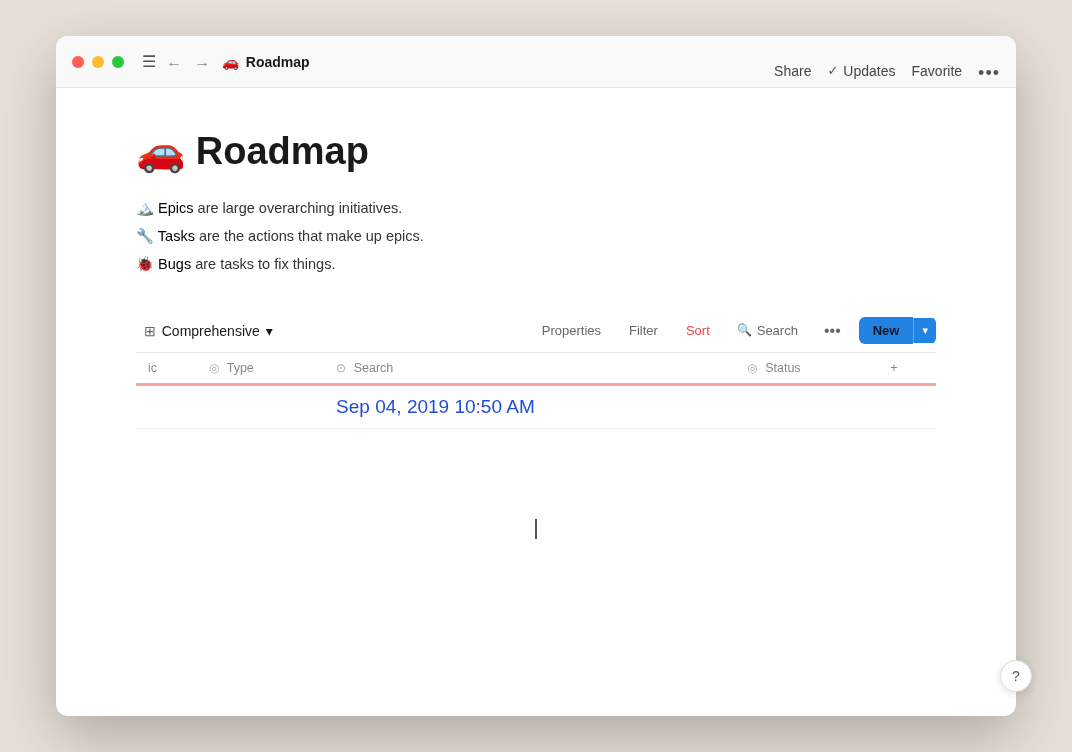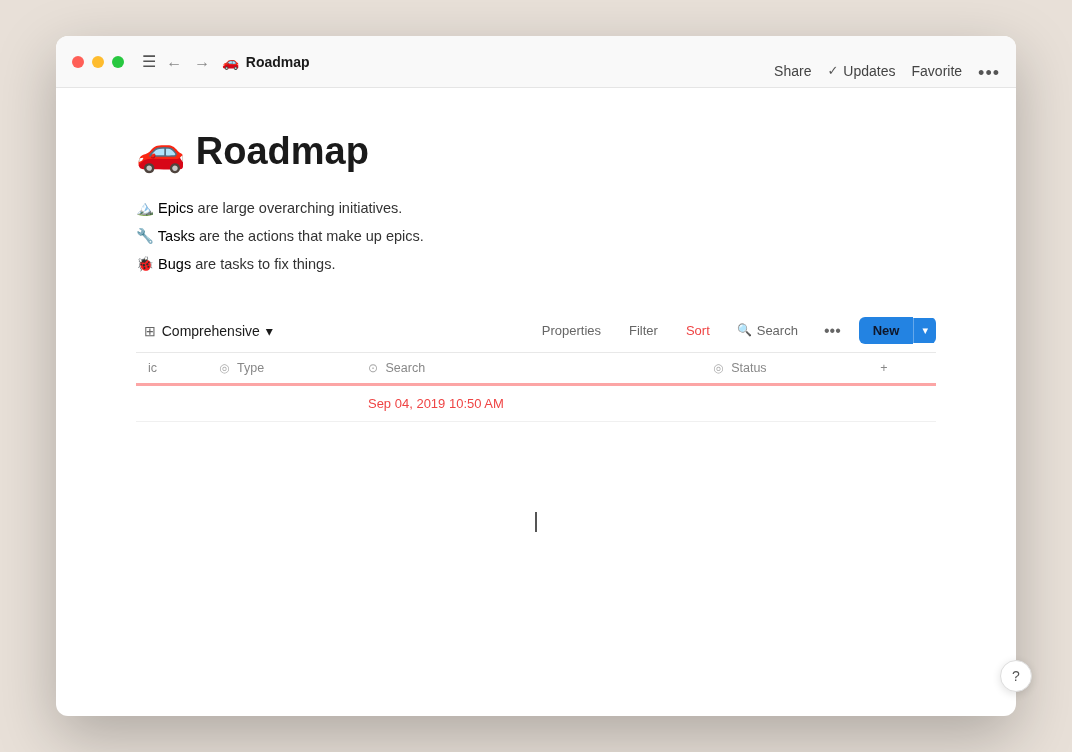--- a/index.html
+++ b/index.html
@@ -278,22 +278,22 @@
       margin-right: 4px;
       font-size: 12px;
     }
 
     .db-table tbody tr {
       border-bottom: 1px solid #f0f0f0;
     }
 
     .db-table td {
       padding: 10px 12px;
-      color: #ef4444;
-      font-size: 13px;
+      color: #1d4ed8;
+      font-size: 19px;
     }
 
     .col-add {
       color: #aaa;
       cursor: pointer;
       font-size: 16px;
       text-align: center;
       padding: 8px;
     }
 

